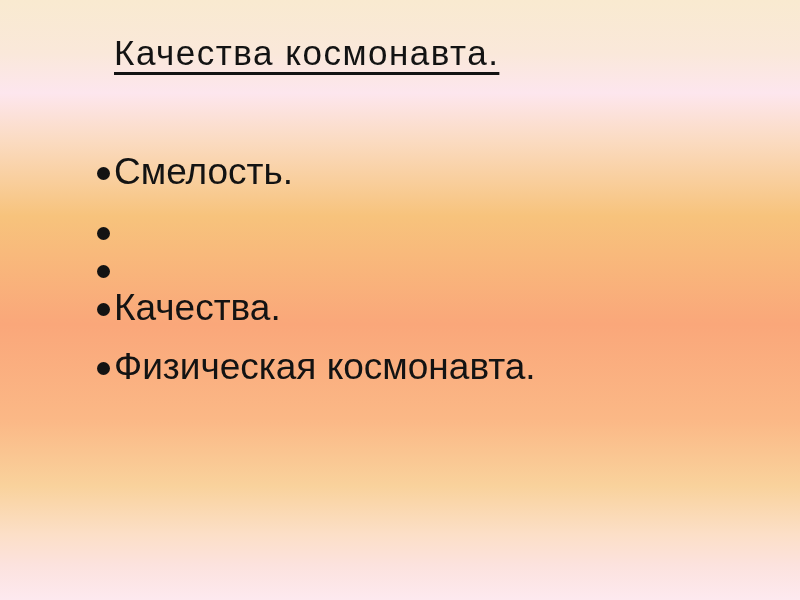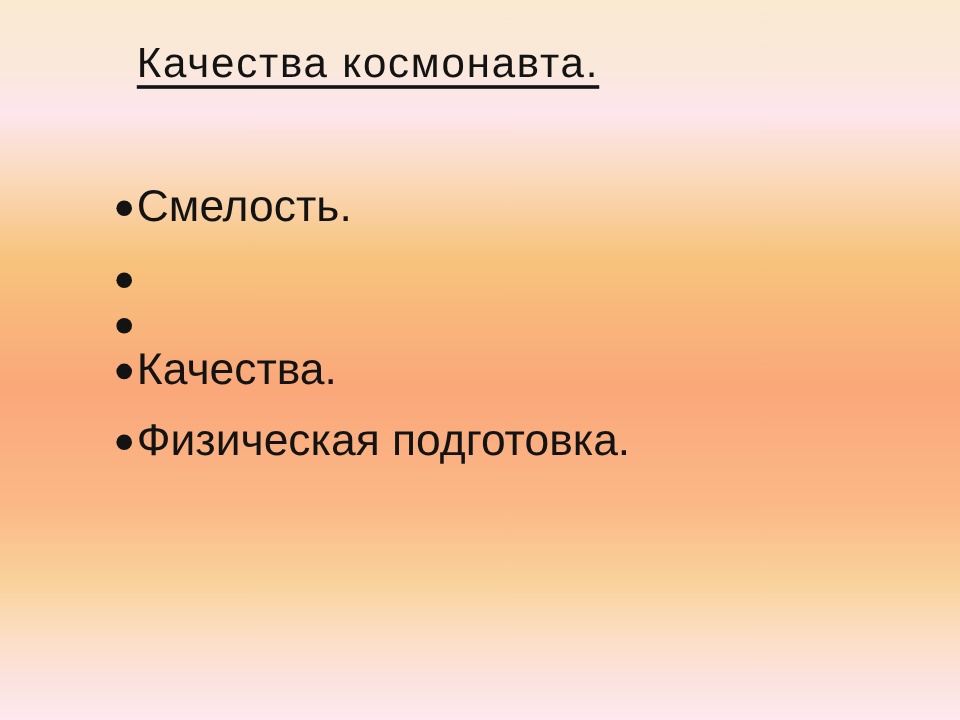--- a/index.html
+++ b/index.html
@@ -77,16 +77,16 @@
     </li>
     <li>
       <span class="dot"></span>
     </li>
     <li>
       <span class="dot"></span>
       <span>Качества.</span>
     </li>
     <li>
       <span class="dot"></span>
-      <span>Физическая подготовка.</span>
+      <span>Физическая космонавта.</span>
     </li>
   </ul>
 </div>
 
 </body></html>

